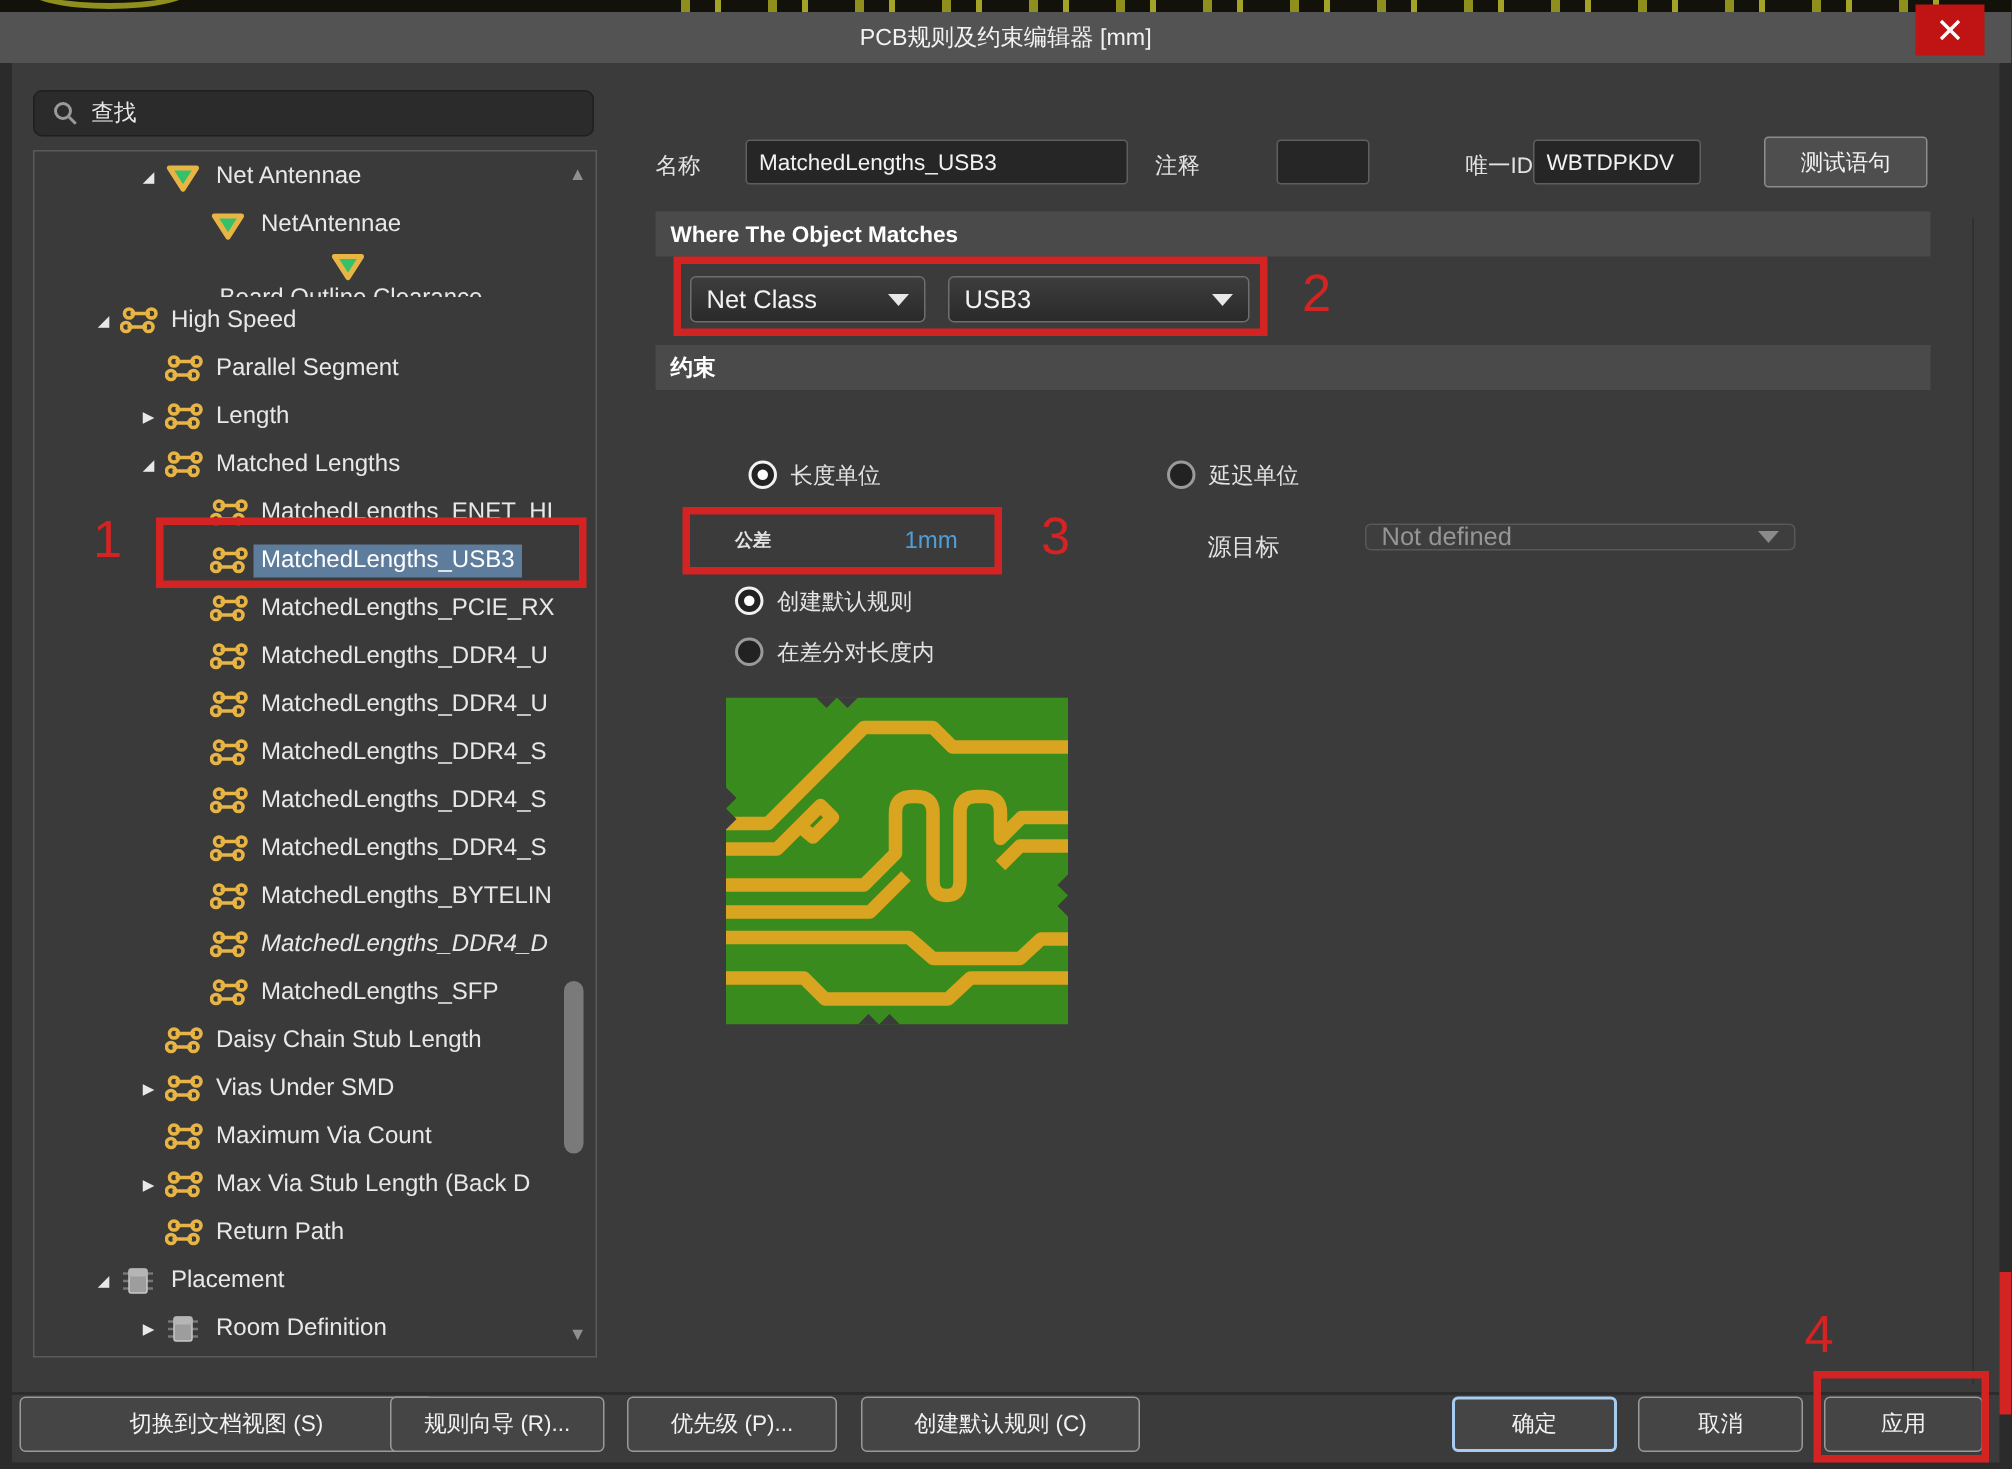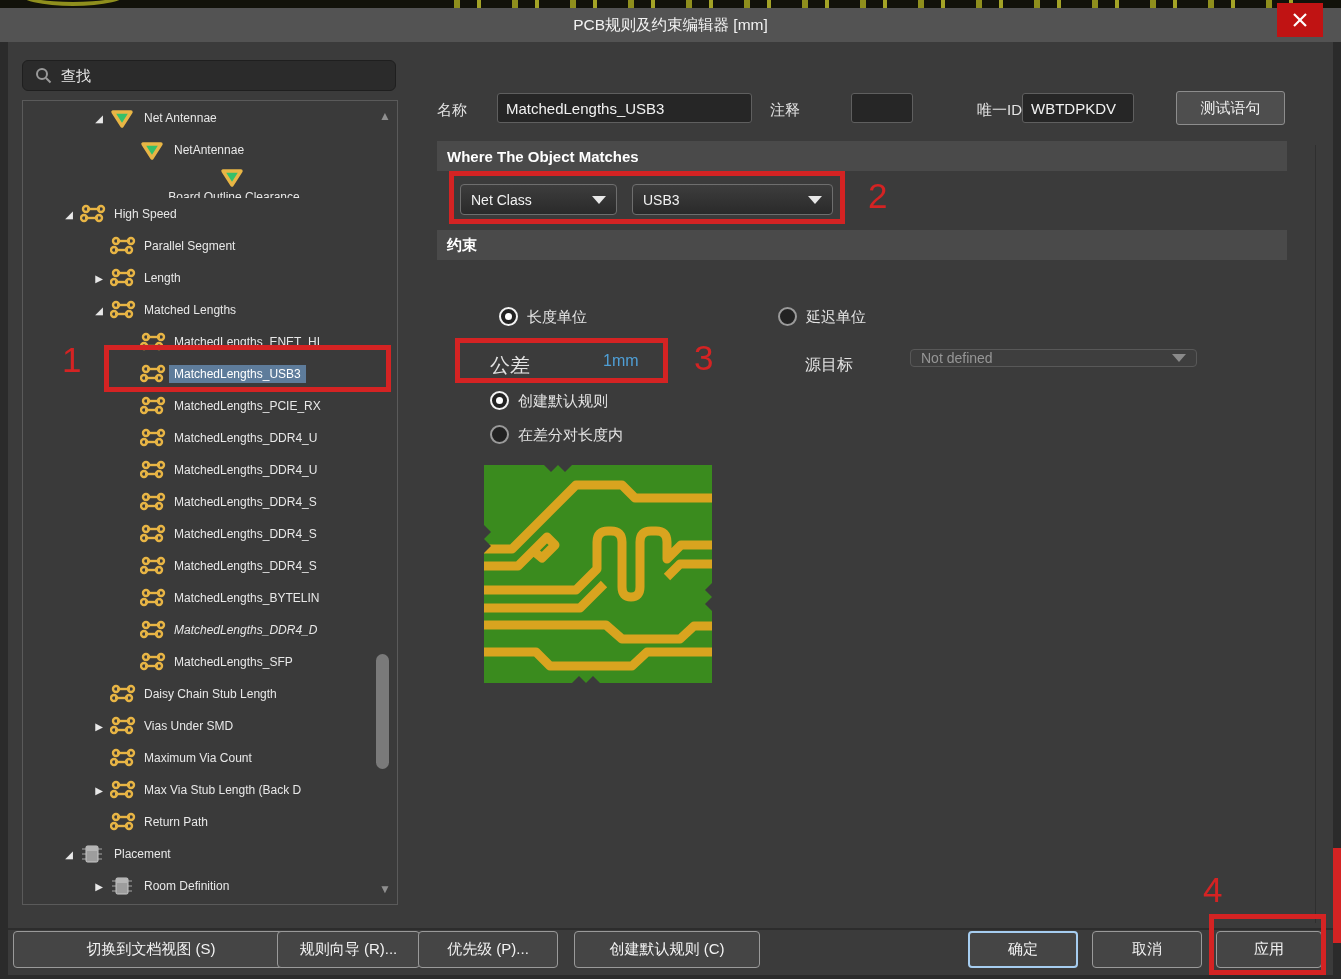--- a/index.html
+++ b/index.html
@@ -29,39 +29,39 @@
     font-family:"Liberation Sans", sans-serif; }
   .searchbox input::placeholder { color:#e8e8e8; opacity:1; }
 
   
   .treepanel { position:absolute; left:22px; top:100px; width:376px; height:805px; background:#3a3a3a;
     border:1px solid #5a5a5a; overflow:hidden; }
   .trows { position:absolute; left:0; top:1px; width:356px; }
   .trow { display:flex; align-items:center; height:32px; white-space:nowrap; overflow:hidden; }
   .texp { width:22px; font-size:10px; color:#e8e8e8; text-align:center; flex:none; }
   .ticon { width:28px; flex:none; display:flex; align-items:center; }
-  .tlabel { color:#e8e8e8; font-size:12px; padding:2px 5px; margin-left:1px; }
+  .tlabel { color:#e8e8e8; font-size:16px; padding:2px 5px; margin-left:1px; }
   .tlabel.sel { background:var(--selection-blue,#5e7c9b); color:#ffffff; }
   .tscroll-up   { position:absolute; right:6px; top:8px;    color:#8f8f8f; font-size:12px; cursor:pointer; }
   .tscroll-down { position:absolute; right:6px; bottom:8px; color:#8f8f8f; font-size:12px; cursor:pointer; }
   .tthumb { position:absolute; left:353px; top:553px; width:13px; height:115px; background:#7a7a7a; border-radius:7px; }
 
   
   .lbl { position:absolute; color:#e3e3e3; font-size:15px; }
   .tinput { position:absolute; height:30px; background:#262626; border:1px solid #5f5f5f; border-radius:3px;
     color:#f2f2f2; font-size:15px; padding:0 8px; outline:none; font-family:"Liberation Sans", sans-serif; }
   .pushbtn { position:absolute; height:34px; background:#4e4e4e; border:1px solid #8d8d8d; border-radius:3px;
     color:#f2f2f2; font-size:15px; display:flex; align-items:center; justify-content:center; cursor:pointer; }
 
   .hdrband { position:absolute; left:437px; width:850px; height:30px; background:#4a4a4a;
     display:flex; align-items:center; padding-left:10px; color:#ffffff; font-weight:bold; font-size:15px; }
 
   .dd { position:absolute; height:31px; border:1px solid #6e6e6e; border-radius:4px;
     background:linear-gradient(#3d3d3d,#2a2a2a); display:flex; align-items:center; padding:0 10px;
-    color:#f2f2f2; font-size:14px; cursor:pointer; }
+    color:#f2f2f2; font-size:17px; cursor:pointer; }
   .dd .arrow { position:absolute; right:10px; width:0; height:0; border-left:7px solid transparent;
     border-right:7px solid transparent; border-top:8px solid #e8e8e8; }
   .dd.disabled { background:#3e3e3e; border-color:#585858; color:#969696; cursor:default; }
   .dd.disabled .arrow { border-top-color:#8a8a8a; }
 
   .radio { position:absolute; width:19px; height:19px; border-radius:50%; background:#222; border:2px solid #9a9a9a; }
   .radio.on { border-color:#f2f2f2; }
   .radio.on::after { content:""; position:absolute; left:4px; top:4px; width:7px; height:7px; border-radius:50%; background:#ffffff; }
   .val-blue { color:var(--value-blue,#4f9fd6); }
 
@@ -519,21 +519,21 @@
     <span class="arrow"></span>
   </div>
 
   <div class="hdrband" style="top:230px;">约束</div>
 
   <div class="radio on" style="left:499px; top:307px;"></div>
   <div class="lbl" style="left:527px; top:308px;">长度单位</div>
   <div class="radio" style="left:778px; top:307px;"></div>
   <div class="lbl" style="left:806px; top:308px;">延迟单位</div>
 
-  <div class="lbl" style="left:490px; top:352px; font-size:20px;">公差</div>
+  <div class="lbl" style="left:490px; top:352px; font-size:12px;font-weight:bold;">公差</div>
   <div class="lbl val-blue" style="left:603px; top:352px; font-size:16px;">1mm</div>
 
   <div class="lbl" style="left:805px; top:355px; font-size:16px;">源目标</div>
   <div class="dd disabled" style="left:910px; top:349px; width:287px; height:18px;">
     <span>Not defined</span>
     <span class="arrow"></span>
   </div>
 
   <div class="radio on" style="left:490px; top:391px;"></div>
   <div class="lbl" style="left:518px; top:392px;">创建默认规则</div>
@@ -560,21 +560,21 @@
         <polygon points="0,74 7,81 0,88"></polygon>
       <polygon points="228,118 221,125 228,132"></polygon>
         <polygon points="228,132 221,139 228,146"></polygon>
     </g>
   </svg>
 
   <div class="rightpanel-divider"></div>
 
   <div class="footer-sep"></div>
   <div class="fbtn" style="left:13px;  width:276px;">切换到文档视图 (S)</div>
-  <div class="fbtn" style="left:277px; width:143px;">规则向导 (R)...</div>
+  <div class="fbtn" style="left:260px; width:143px;">规则向导 (R)...</div>
   <div class="fbtn" style="left:418px; width:140px;">优先级 (P)...</div>
   <div class="fbtn" style="left:574px; width:186px;">创建默认规则 (C)</div>
   <div class="fbtn primary" style="left:968px;  width:110px;">确定</div>
   <div class="fbtn" style="left:1092px; width:110px;">取消</div>
   <div class="fbtn" style="left:1216px; width:106px;">应用</div>
 
   <div class="ann-num" style="left:62px;  top:340px;">1</div>
   <div class="ann-box" style="left:104px; top:345px; width:287px; height:47px;"></div>
   <div class="ann-box" style="left:449px; top:171px; width:396px; height:53px;"></div>
   <div class="ann-num" style="left:868px; top:176px;">2</div>

